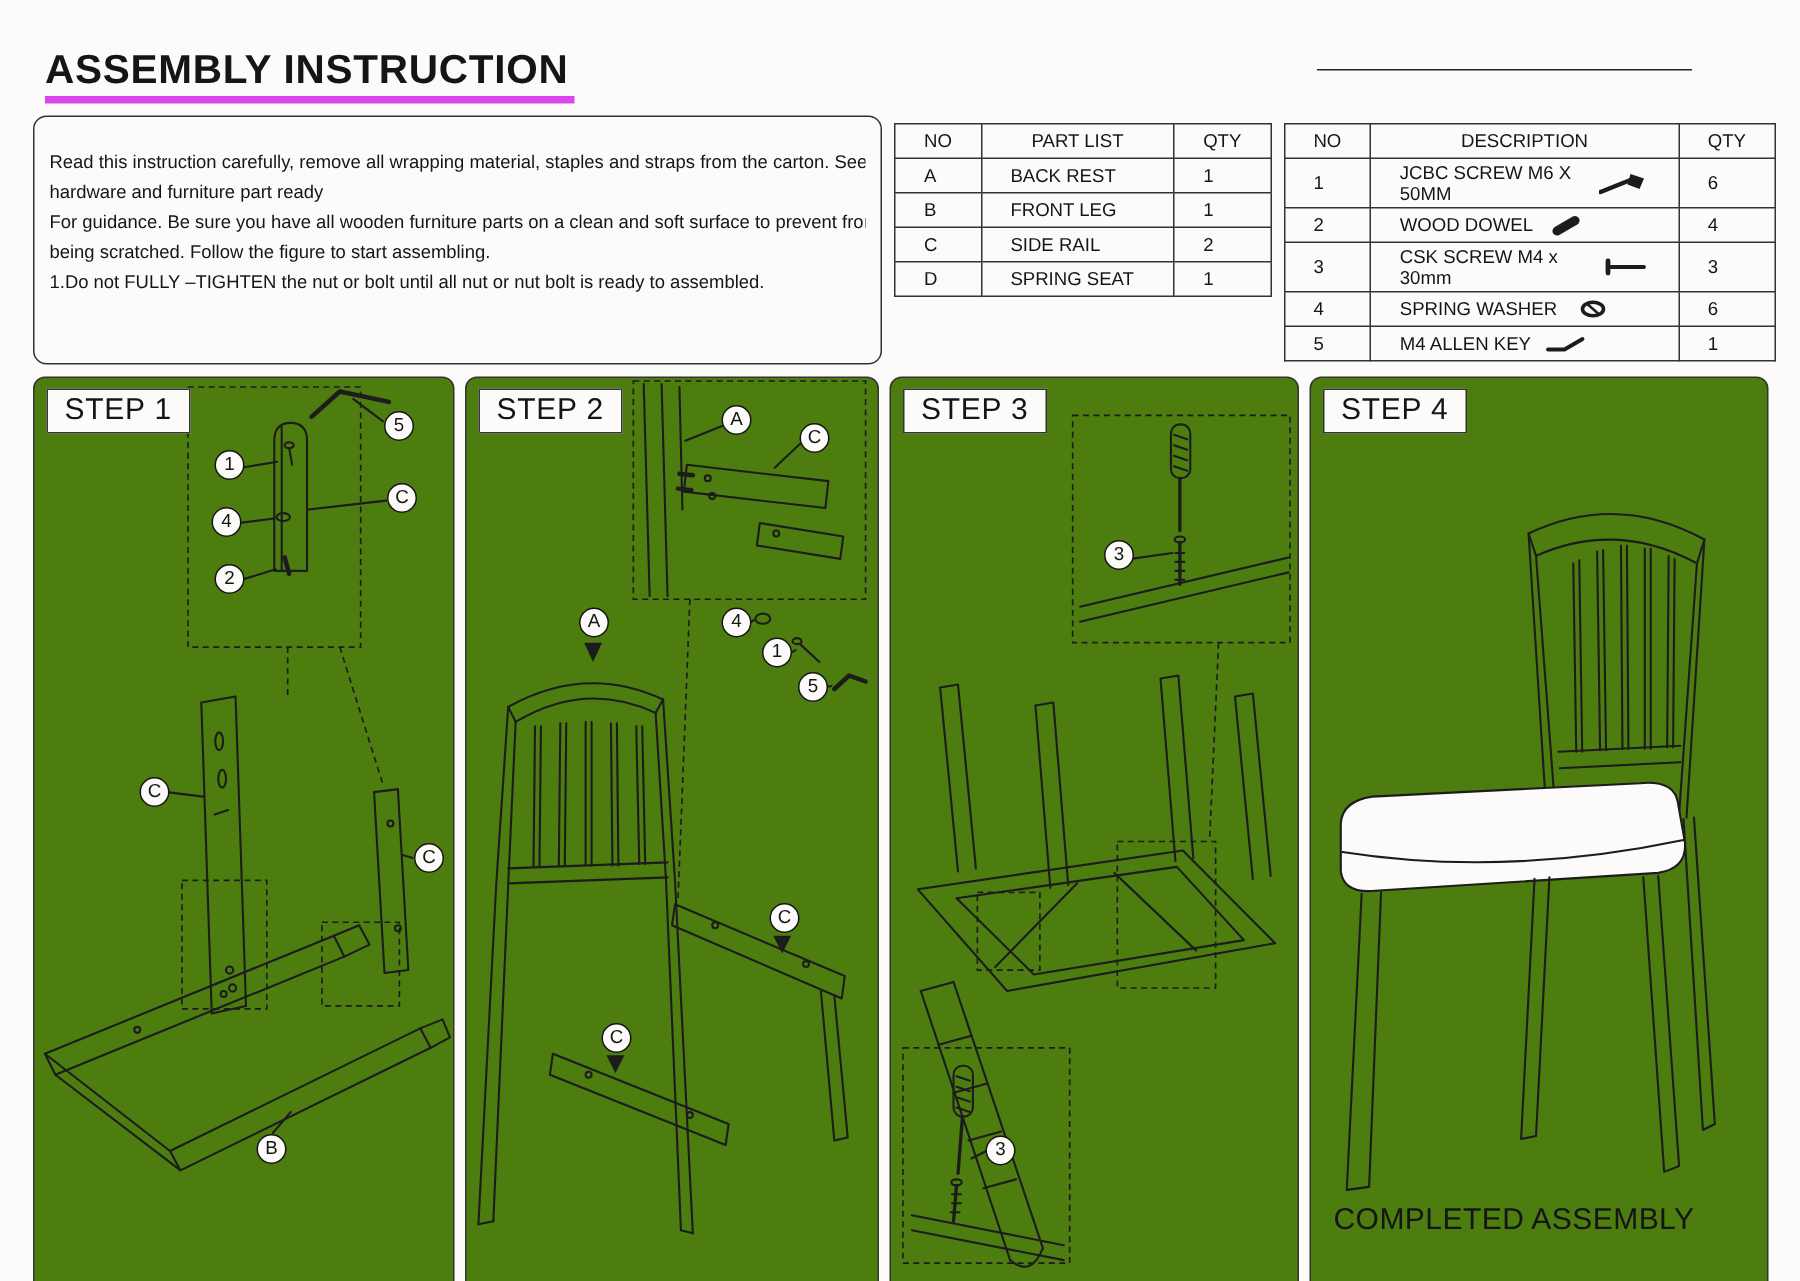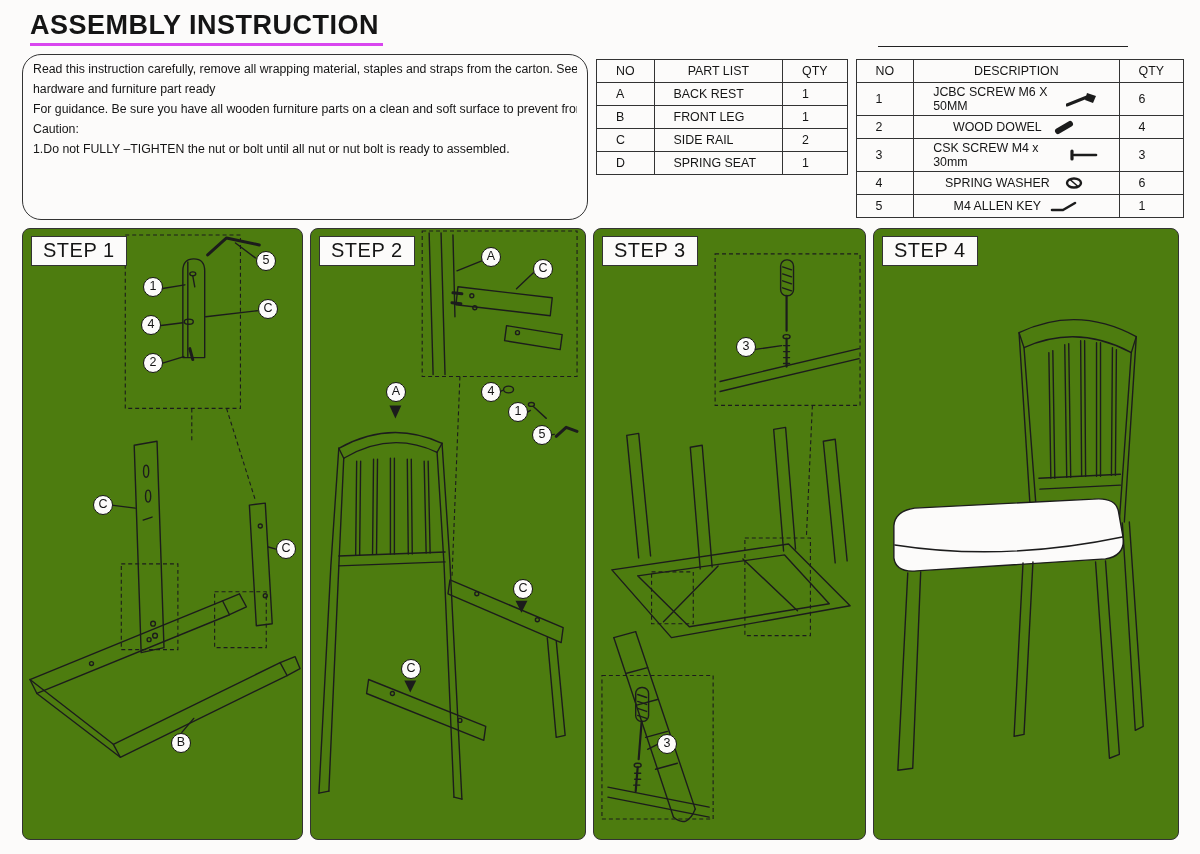--- a/index.html
+++ b/index.html
@@ -1,30 +1,30 @@
 <!DOCTYPE html>
 <html><head>
 <meta charset="utf-8">
 <style>
   *{box-sizing:border-box;margin:0;padding:0}
   html,body{width:1200px;height:854px}
   body{background:#e9e7e5;font-family:"Liberation Sans",sans-serif;color:#151515}
   .page{position:relative;width:1200px;height:854px;background:#fcfbfa;padding:10px 16px 10px 22px;overflow:hidden}
-  .title{display:inline-block;font-size:27px;font-weight:bold;letter-spacing:.5px;border-bottom:3px solid #d946ef;padding:0 4px 2px 0;margin:0 0 8px 8px}
+  .title{display:inline-block;font-size:27px;font-weight:bold;letter-spacing:.5px;border-bottom:5px solid #d946ef;padding:0 4px 2px 0;margin:21px 0 8px 8px}
   .top-rule{position:absolute;left:878px;top:46px;width:250px;border-top:1.8px solid #222}
   .header-row{display:flex;gap:8px;align-items:flex-start}
-  .instructions{width:566px;height:166px;border:1.6px solid #333;border-radius:19px;padding:5px 10px;font-size:12.3px;line-height:1.62;background:#fcfbfa}
+  .instructions{width:566px;height:166px;border:1.6px solid #333;border-radius:9px;padding:21px 10px;font-size:12.3px;line-height:1.62;background:#fcfbfa}
   .instructions div{white-space:nowrap;overflow:hidden}
   .tbl{border-collapse:collapse;font-size:12.4px;margin-top:5px;background:#fcfbfa}
   .tbl th,.tbl td{border:1px solid #333;padding:2px 19px;height:23px;font-weight:normal;text-align:left}
   .tbl th{text-align:center}
   .ctr{text-align:center}
   .part-tbl .c-no{width:30px}.part-tbl .c-part{width:152px}.part-tbl .c-qty{width:46px}
   .hw-tbl .c-no{width:28px}.hw-tbl .c-desc{width:236px}.hw-tbl .c-qty{width:40px}
-  .desc-cell{display:flex;justify-content:center;align-items:center;gap:4px}
+  .desc-cell{display:flex;justify-content:flex-start;align-items:center;gap:4px}
   .hw-icon{display:inline-flex;align-items:center}
   .steps-row{display:flex;gap:7px;margin-top:8px}
   .panel{position:relative;border:1.7px solid #333;border-radius:8px;height:612px;background:#4d7c0f}
   .panel svg.art{position:absolute;left:0;top:0;width:100%;height:100%}
   .step-label{position:absolute;top:7px;left:8px;border:1.7px solid #333;padding:2px 11px 3px;font-size:20px;letter-spacing:.5px;background:#fcfbfa;z-index:2}
   .callout{position:absolute;width:20px;height:20px;border:1.4px solid #151515;border-radius:50%;font-size:12.5px;line-height:17px;text-align:center;background:#fcfbfa;z-index:2}
   .caption{position:absolute;left:15px;top:550px;font-size:20px;letter-spacing:.3px;z-index:2}
   .ln{fill:none;stroke:#1c1c1c;stroke-width:1.4;stroke-linecap:round;stroke-linejoin:round}
   .med{fill:none;stroke:#1c1c1c;stroke-width:2.2;stroke-linecap:round}
   .thick{fill:none;stroke:#1c1c1c;stroke-width:3;stroke-linecap:round;stroke-linejoin:round}
@@ -38,21 +38,21 @@
 
   <h1 class="title">ASSEMBLY INSTRUCTION</h1>
   <div class="top-rule"></div>
 
   <div class="header-row">
 
     <div class="instructions">
       <div>Read this instruction carefully, remove all wrapping material, staples and straps from the carton. See</div>
       <div>hardware and furniture part ready</div>
       <div>For guidance. Be sure you have all wooden furniture parts on a clean and soft surface to prevent from</div>
-      <div>Caution:</div>
+      <div>being scratched. Follow the figure to start assembling.</div>
       <div>1.Do not FULLY –TIGHTEN the nut or bolt until all nut or nut bolt is ready to assembled.</div>
     </div>
 
     <table class="tbl part-tbl">
       <thead>
         <tr>
           <th class="c-no">NO</th>
           <th class="c-part">PART LIST</th>
           <th class="c-qty">QTY</th>
         </tr>
@@ -364,16 +364,17 @@
         <path class="ln" d="M240,119 L239,247 M244,121 L243,247"></path>
 
         <path class="ln" style="fill:#fcfbfa" d="M20,298 Q21,283 41,280 L221,271 Q243,269 246,283 L251,311 Q252,328 233,331 L43,343 Q22,345 20,330 Z"></path>
         <path class="ln" d="M21,317 Q130,334 250,309"></path>
 
         <path class="ln" d="M34,345 L24,543 M47,344 L39,541 M24,543 L39,541"></path>
         <path class="ln" d="M223,334 L237,531 M233,333 L247,527 M237,531 L247,527"></path>
         <path class="ln" d="M150,335 L141,509 M160,334 L151,507 M141,509 L151,507"></path>
         <path class="ln" d="M250,295 L263,503 M257,294 L271,499 M263,503 L271,499"></path>
       </svg>
+      <div class="caption">COMPLETED ASSEMBLY</div>
     </section>
 
   </div>
 </div>
 
 </body></html>

